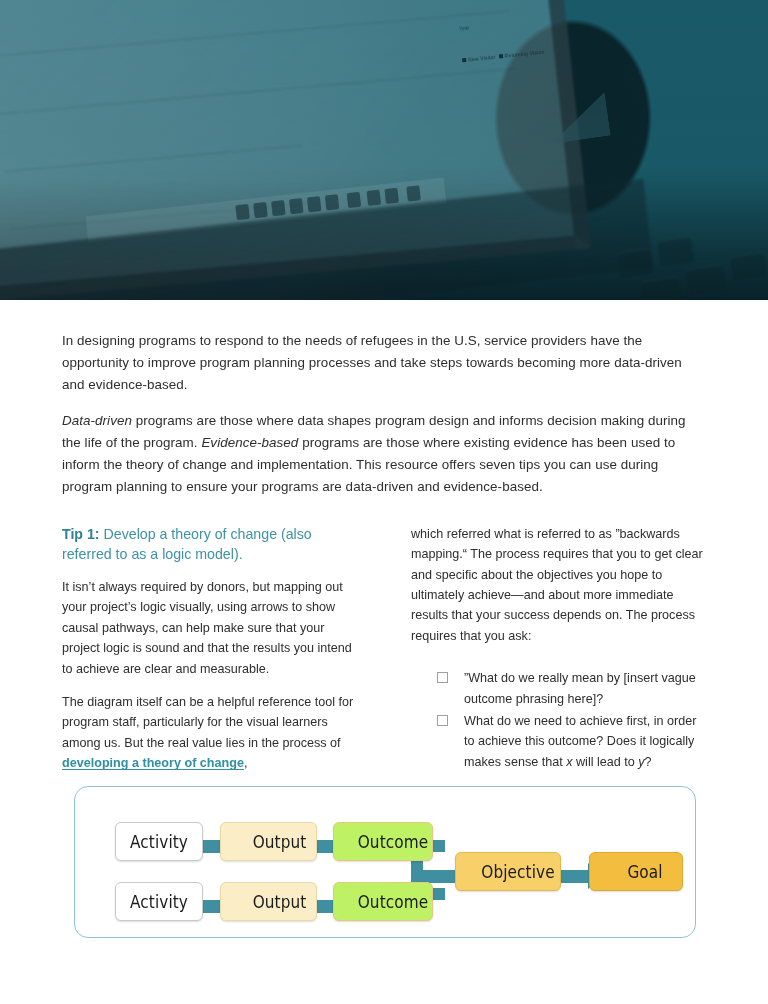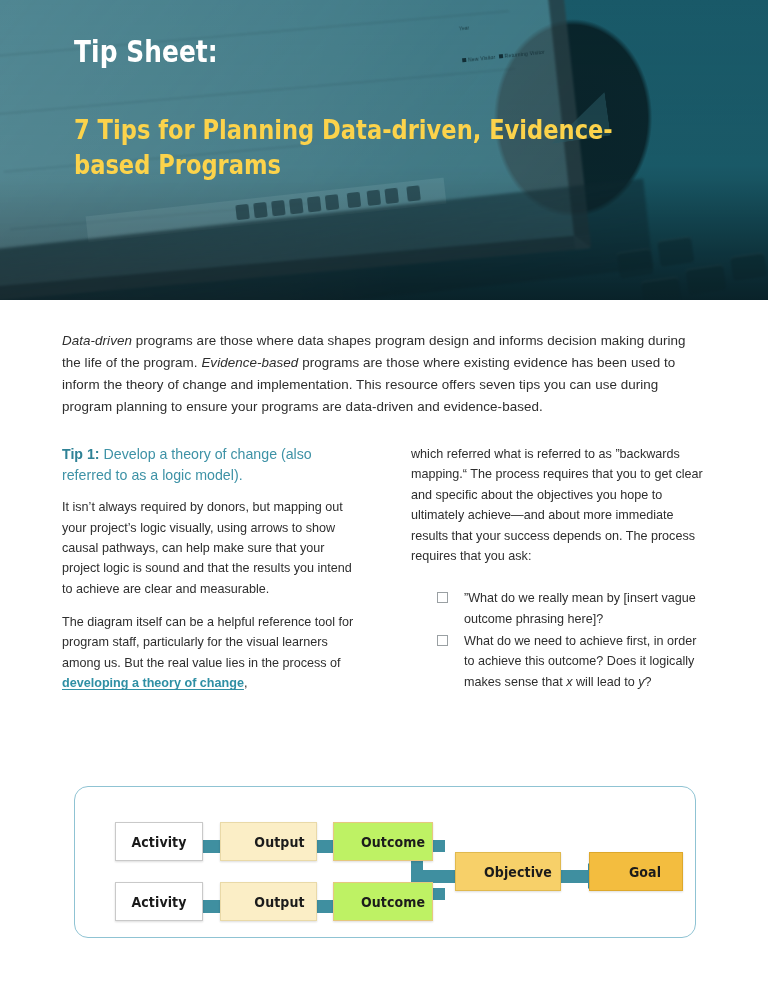--- a/index.html
+++ b/index.html
@@ -268,24 +268,24 @@
   .dg-canvas {
     position: absolute;
     left: 0; top: 0;
     width: 620px; height: 150px;
   }
   .node {
     position: absolute;
     display: flex;
     align-items: center;
     justify-content: center;
-    border-radius: 0;
+    border-radius: 6px;
     font-family: "DejaVu Sans Condensed", "Liberation Sans Narrow", "Liberation Sans", sans-serif;
-    font-weight: 700;
-    font-size: 14px;
+    font-weight: 400;
+    font-size: 17px;
     color: #1b1b1b;
     box-shadow: 0 1px 2px rgba(0,0,0,.14);
     border: 1px solid rgba(0,0,0,.13);
     z-index: 2;
     letter-spacing: .1px;
   }
   .n-activity { background: #ffffff; border-color: #c9c9c9; }
   .n-output   { background: #fbeec6; border-color: #e9d9a8; }
   .n-outcome  { background: #bef264; border-color: #e5c87e; }
   .n-objective{ background: #f7d069; border-color: #e0b94f; }
@@ -352,29 +352,26 @@
     <div class="hero-keyboard"></div>
     <div class="hero-keys">
       <div class="hero-key" style="left:10px;  top:8px;  width:34px; height:26px;"></div>
       <div class="hero-key" style="left:52px;  top:2px;  width:34px; height:26px;"></div>
       <div class="hero-key" style="left:30px;  top:40px; width:38px; height:26px;"></div>
       <div class="hero-key" style="left:76px;  top:34px; width:38px; height:26px;"></div>
       <div class="hero-key" style="left:122px; top:28px; width:34px; height:24px;"></div>
     </div>
   </div>
   <div class="hero-overlay"></div>
-  <div class="hero-text">
-    <h1 class="hero-title">Tip Sheet:</h1>
-    <h2 class="hero-subtitle">7 Tips for Planning Data-driven, Evidence-based Programs</h2>
-  </div>
 </div>
 
 <div class="content">
 
   <div class="intro">
+    <p class="para">In designing programs to respond to the needs of refugees in the U.S, service providers have the opportunity to improve program planning processes and take steps towards becoming more data-driven and evidence-based.</p>
     <p class="para"><em class="it">Data-driven</em><span> programs are those where data shapes program design and informs decision making during the life of the program. </span><em class="it">Evidence-based</em><span> programs are those where existing evidence has been used to inform the theory of change and implementation. This resource offers seven tips you can use during program planning to ensure your programs are data-driven and evidence-based.</span></p>
   </div>
 
   <div class="columns">
 
     <div class="col">
       <p class="tip-heading"><b>Tip 1:</b><span> Develop a theory of change (also referred to as a logic model).</span></p>
       <p class="colpara">It isn’t always required by donors, but mapping out your project’s logic visually, using arrows to show causal pathways, can help make sure that your project logic is sound and that the results you intend to achieve are clear and measurable.</p>
       <p class="colpara"><span>The diagram itself can be a helpful reference tool for program staff, particularly for the visual learners among us. But the real value lies in the process of </span><a class="inline-link" href="#">developing a theory of change</a><span>,</span></p>
     </div>

